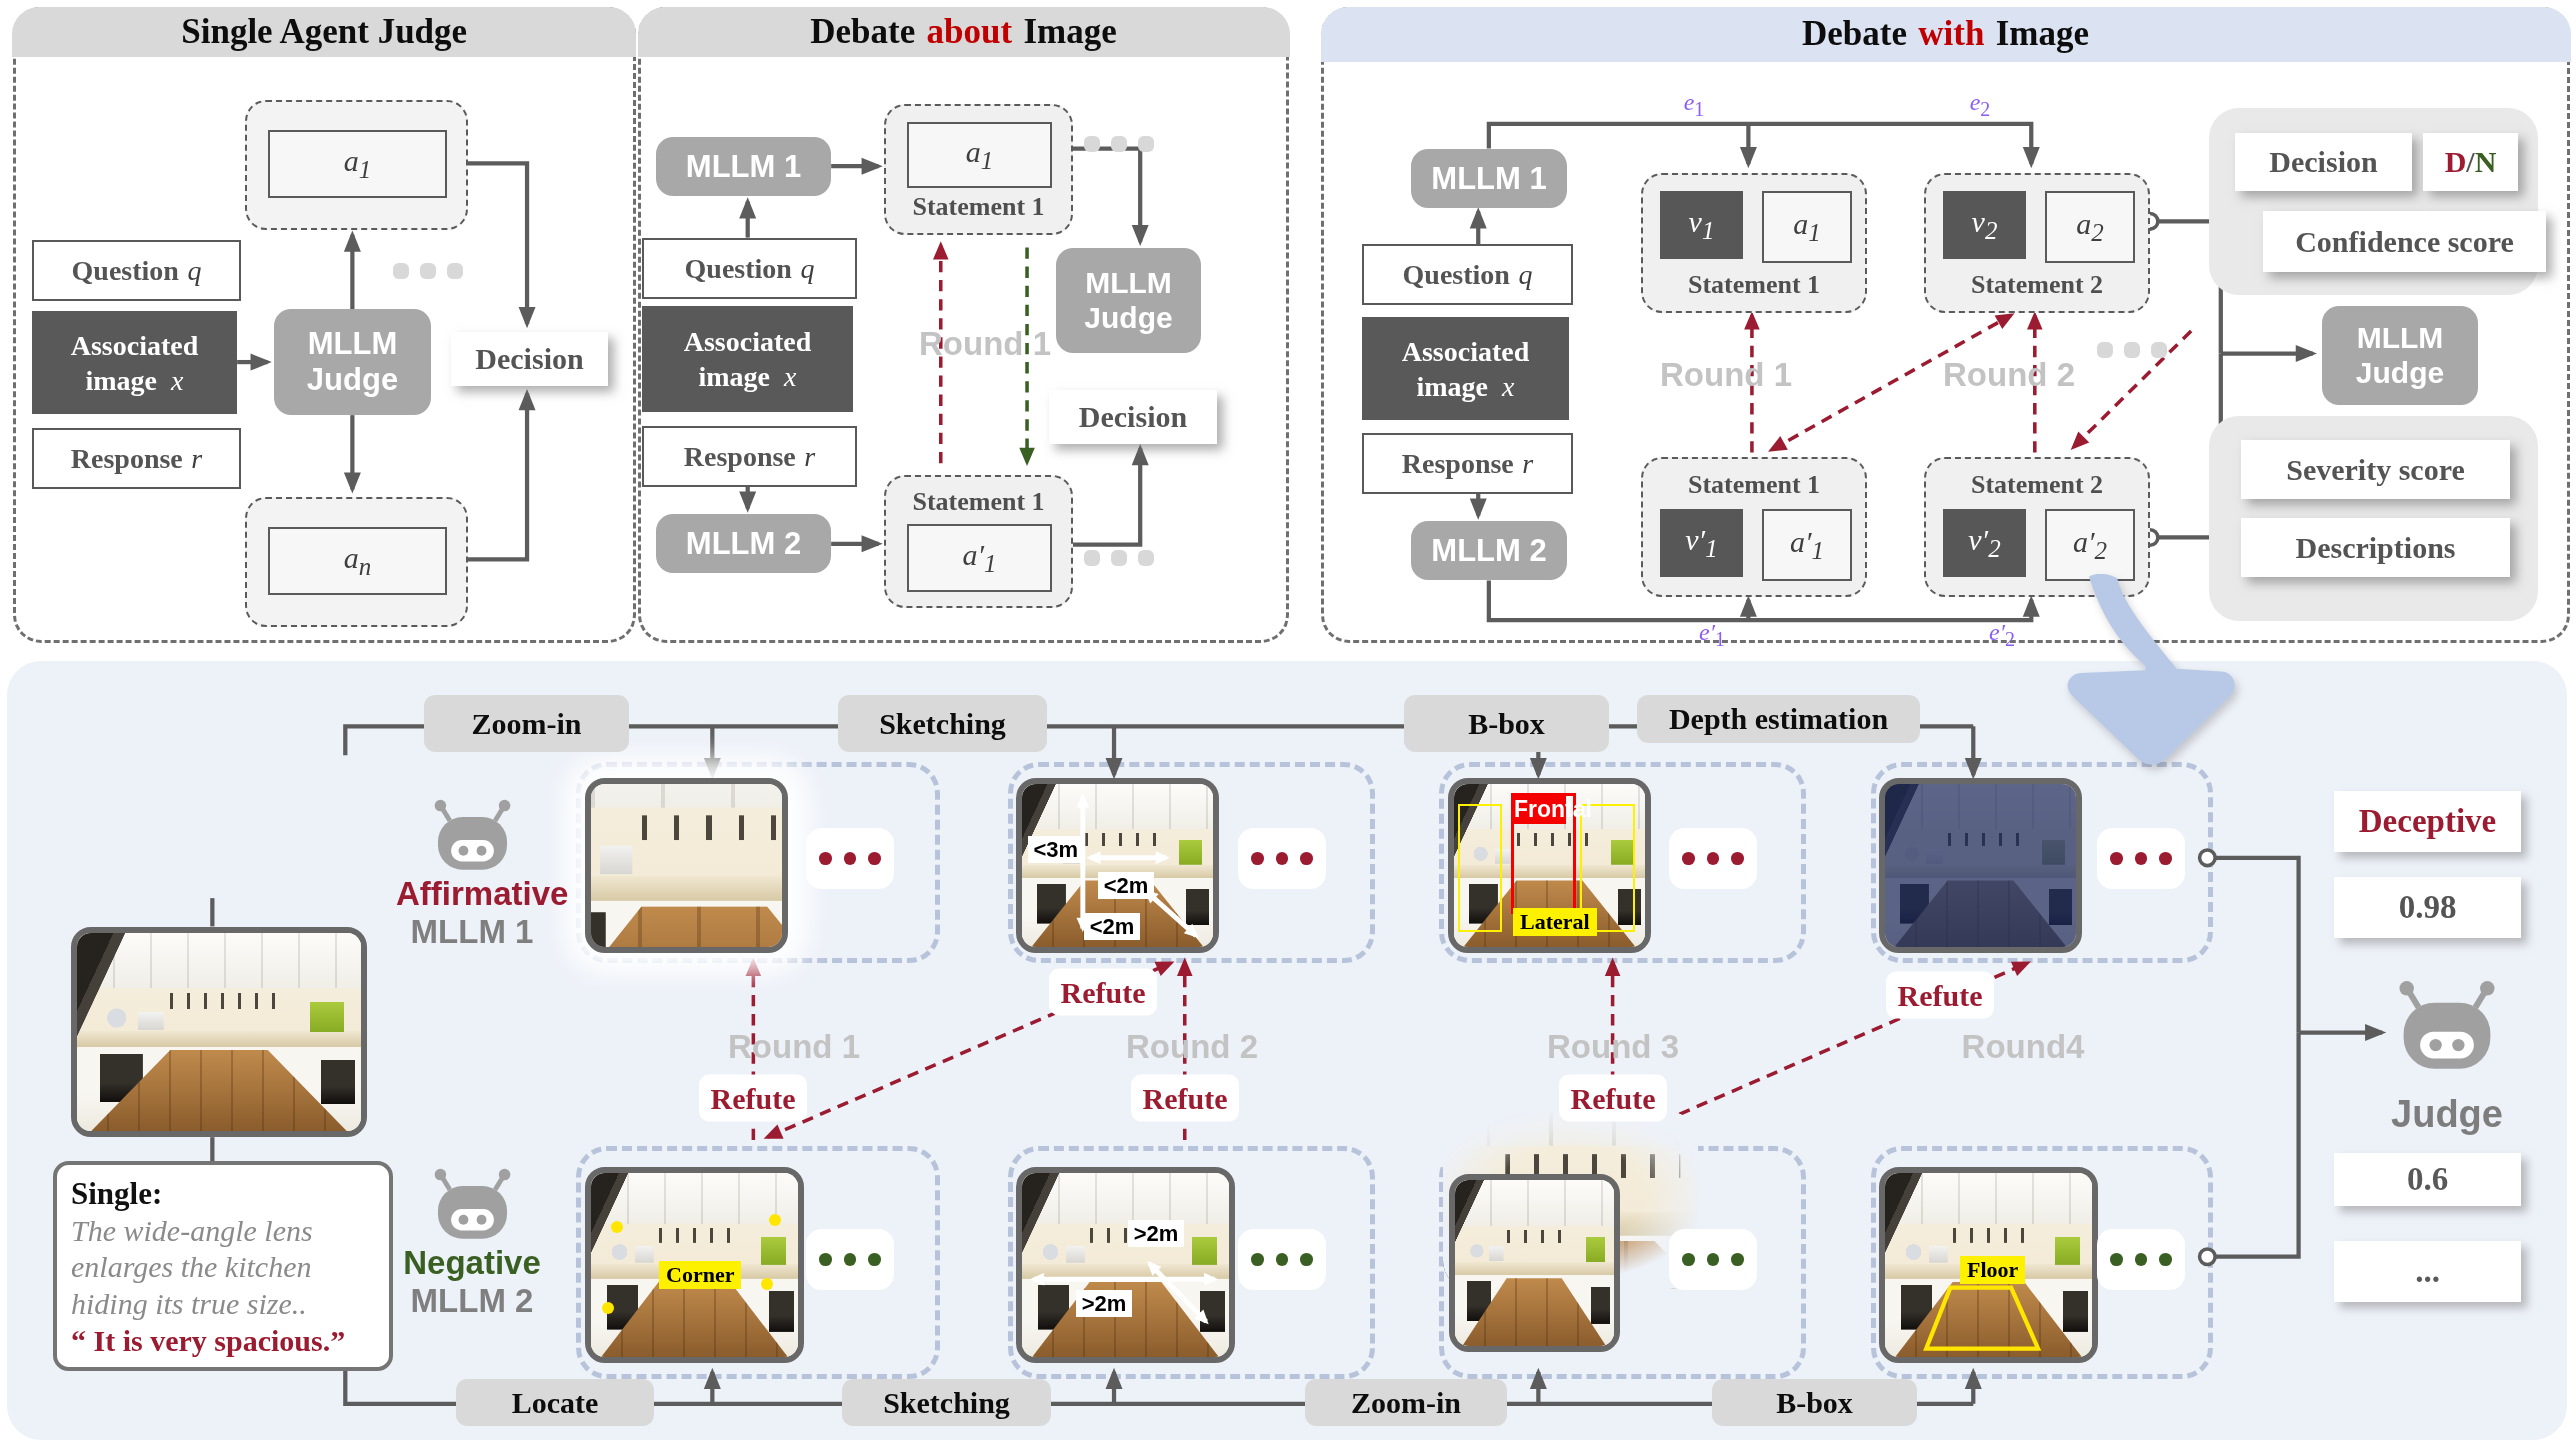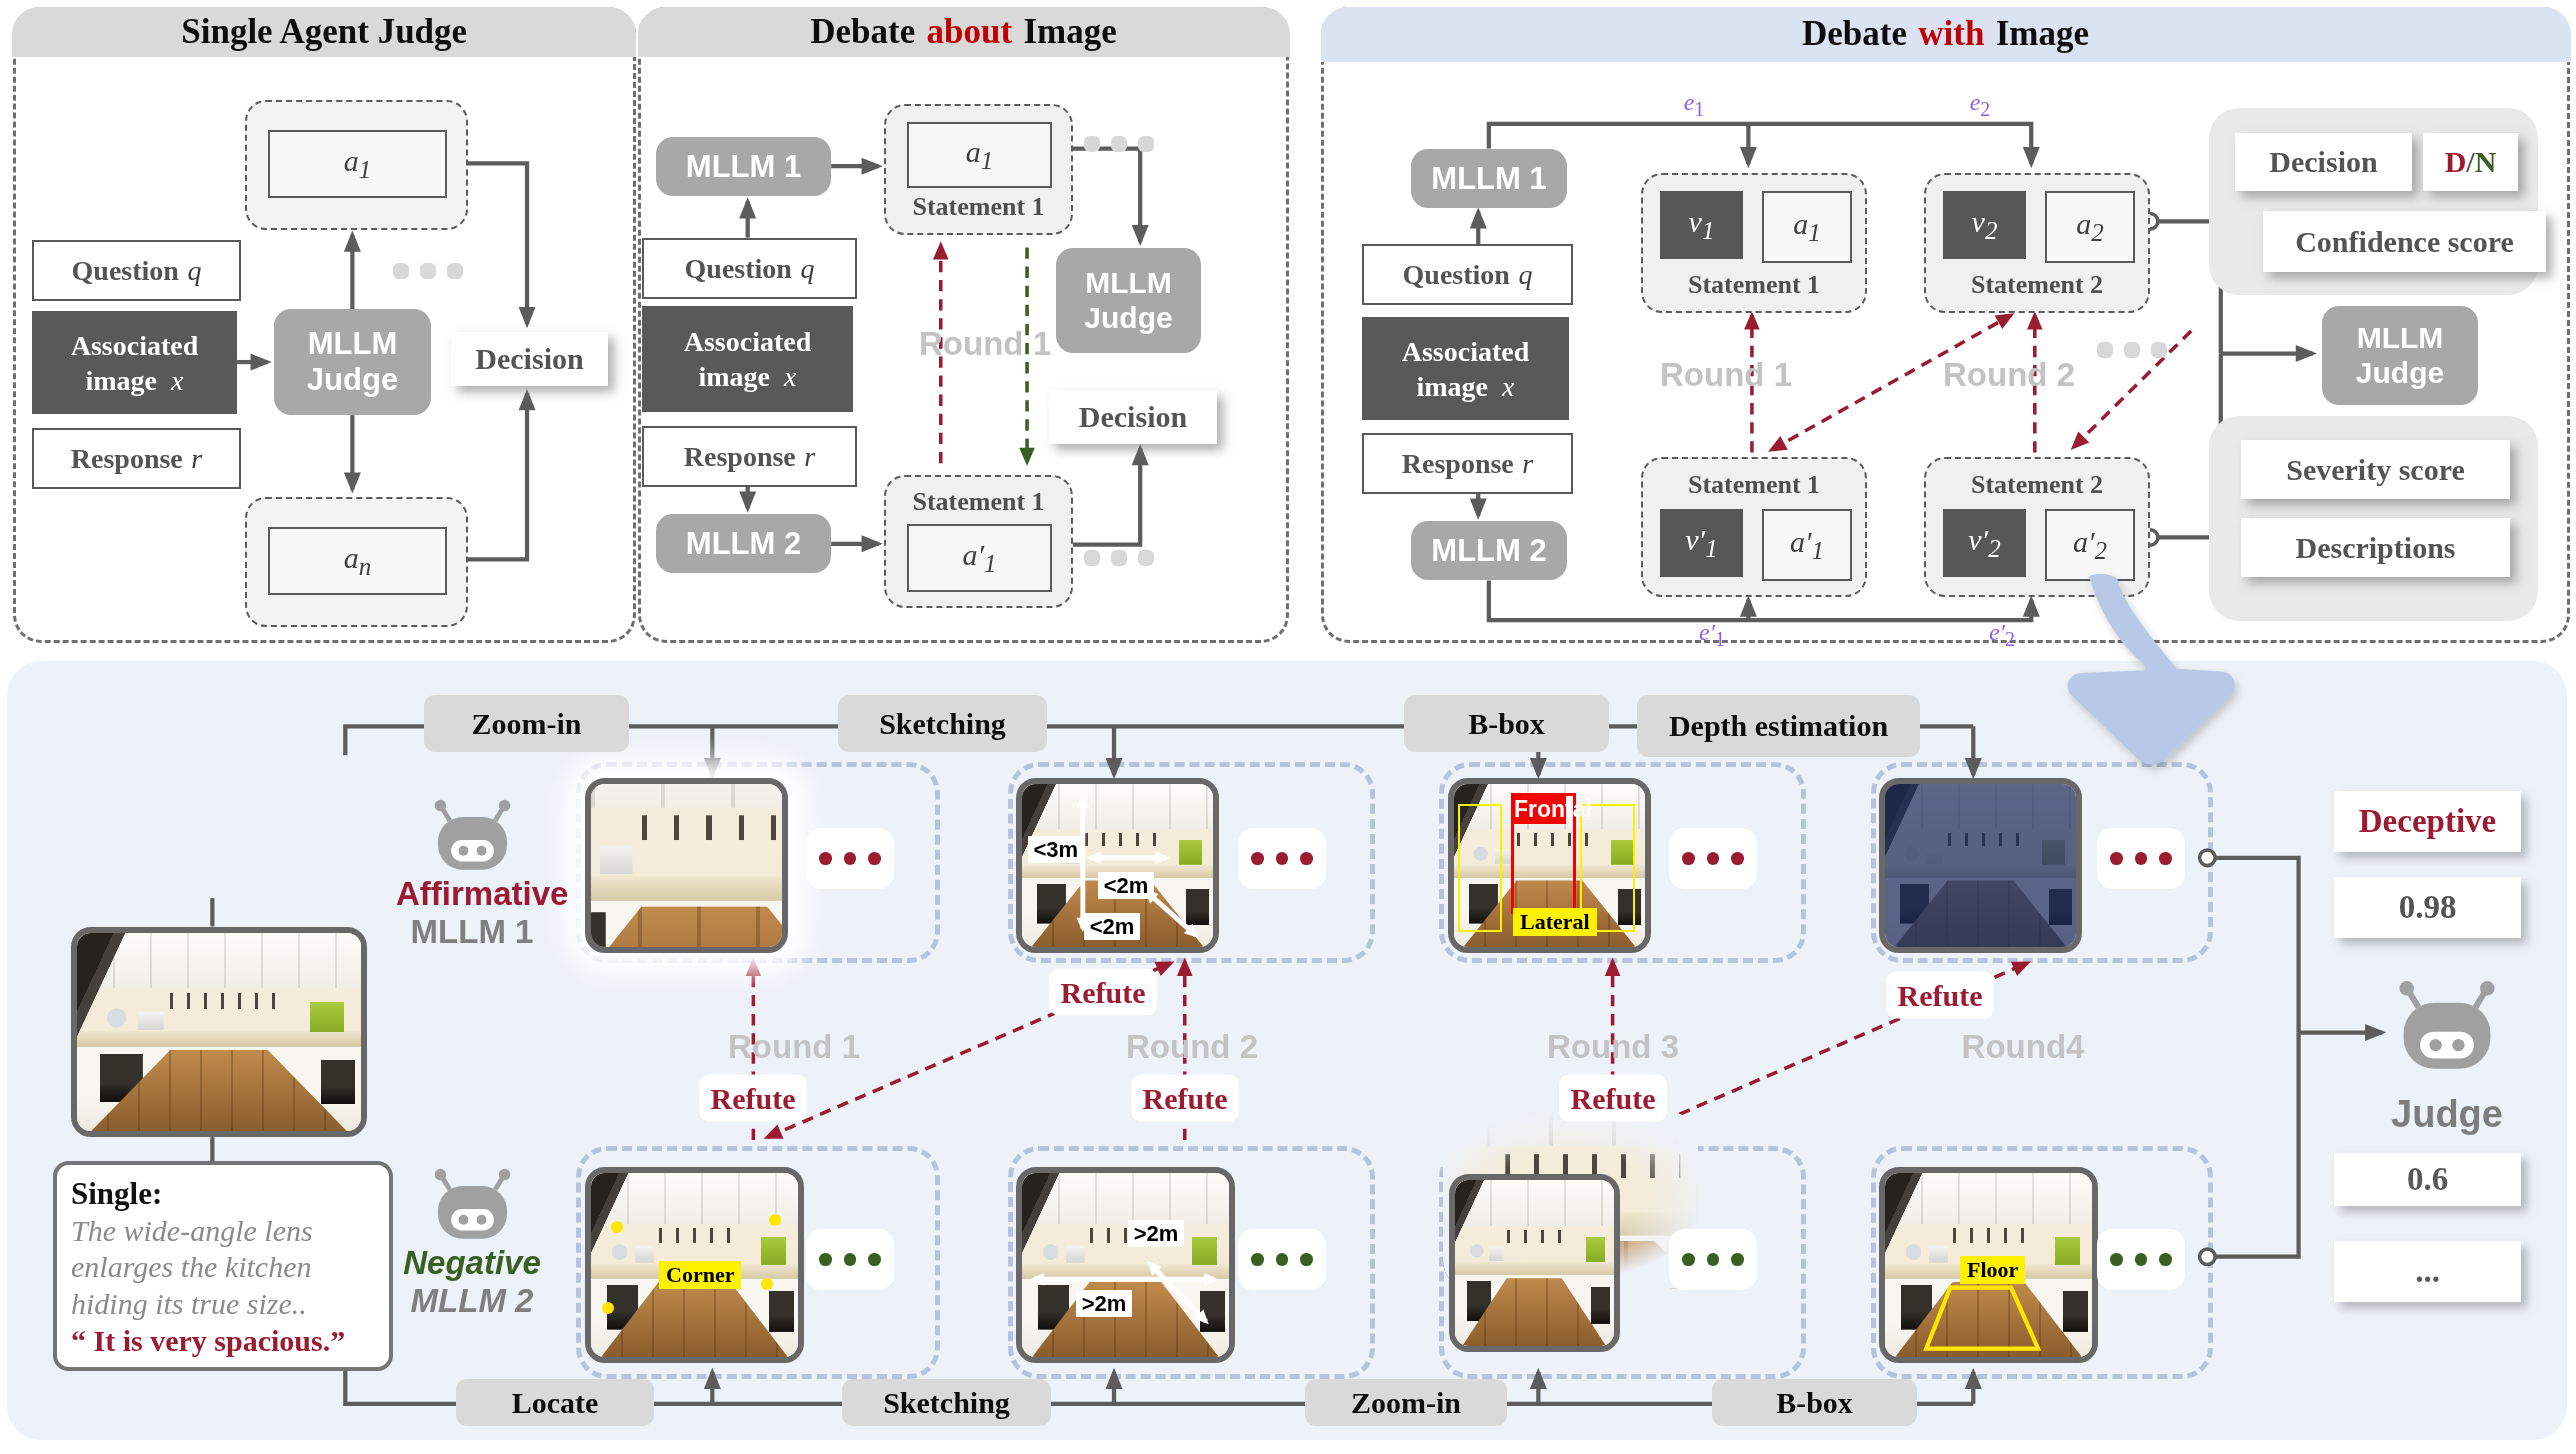--- a/index.html
+++ b/index.html
@@ -383,21 +383,21 @@
 
   <div class="tool" style="left:424px;top:695px;width:205px;height:57px;">
       <span>Zoom-in</span>
     </div>
   <div class="tool" style="left:838px;top:695px;width:209px;height:57px;">
       <span>Sketching</span>
     </div>
   <div class="tool" style="left:1404px;top:695px;width:205px;height:57px;">
       <span>B-box</span>
     </div>
-  <div class="tool" style="left:1637px;top:695px;width:283px;height:62px;left:1637px;">
+  <div class="tool" style="left:1637px;top:695px;width:283px;height:48px;left:1637px;">
       <span>Depth estimation</span>
     </div>
   <div class="tool" style="left:456px;top:1379px;width:198px;height:47px;">
       <span>Locate</span>
     </div>
   <div class="tool" style="left:842px;top:1379px;width:209px;height:47px;">
       <span>Sketching</span>
     </div>
   <div class="tool" style="left:1305px;top:1379px;width:202px;height:47px;">
       <span>Zoom-in</span>
@@ -424,21 +424,21 @@
           <circle cx="89" cy="8" r="7"></circle>
       <rect x="8" y="22" width="84" height="64" rx="30"></rect>
         </g>
       <rect x="24" y="50" width="52" height="26" rx="13" fill="#fff"></rect>
       <circle cx="39" cy="63" r="6" fill="#a0a0a0"></circle>
         <circle cx="61" cy="63" r="6" fill="#a0a0a0"></circle>
     </svg>
     <div class="aff">Affirmative</div>
     <div class="mm">MLLM 1</div>
   </div>
-  <div class="agent" style="left:396px;top:1168px;width:152px;font-style:italic;">
+  <div class="agent" style="left:396px;top:1168px;width:152px;">
     <svg class="robot" style="position:static;" width="85" height="74" viewBox="0 0 100 90">
       <g fill="#a0a0a0">
           <path d="M20,28 L9,10 L14,7 L25,25 Z"></path>
           <circle cx="11" cy="8" r="7"></circle>
       <path d="M80,28 L91,10 L86,7 L75,25 Z"></path>
           <circle cx="89" cy="8" r="7"></circle>
       <rect x="8" y="22" width="84" height="64" rx="30"></rect>
         </g>
       <rect x="24" y="50" width="52" height="26" rx="13" fill="#fff"></rect>
       <circle cx="39" cy="63" r="6" fill="#a0a0a0"></circle>

